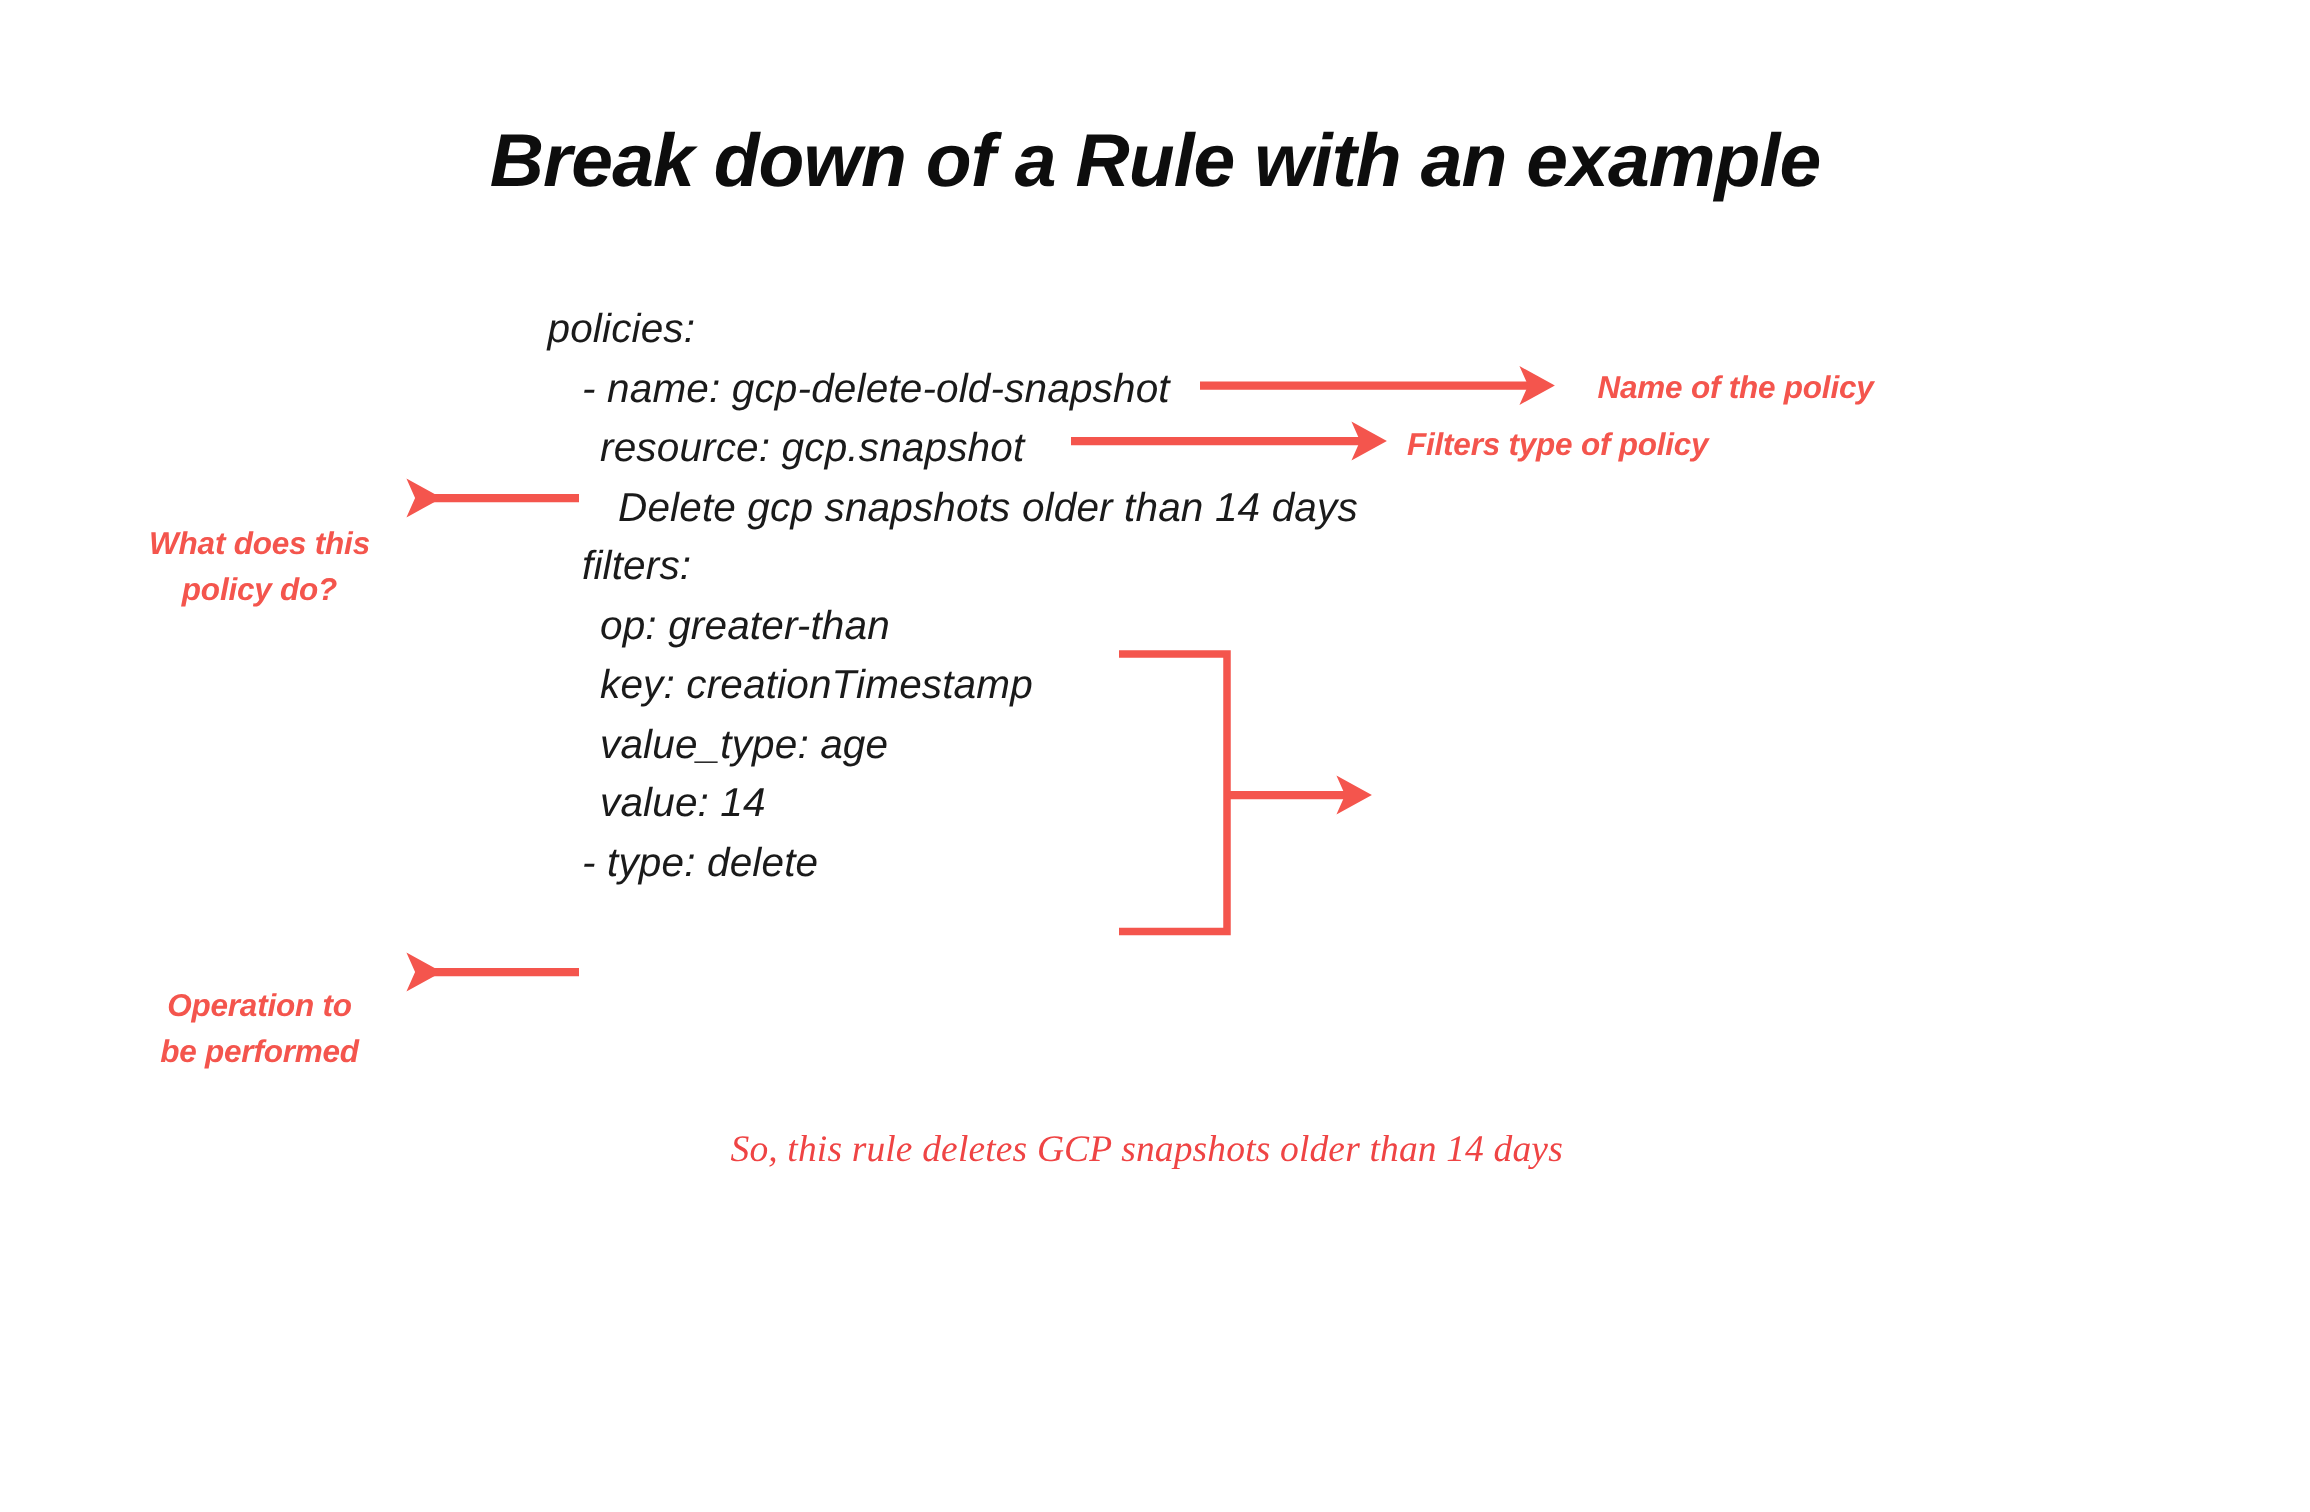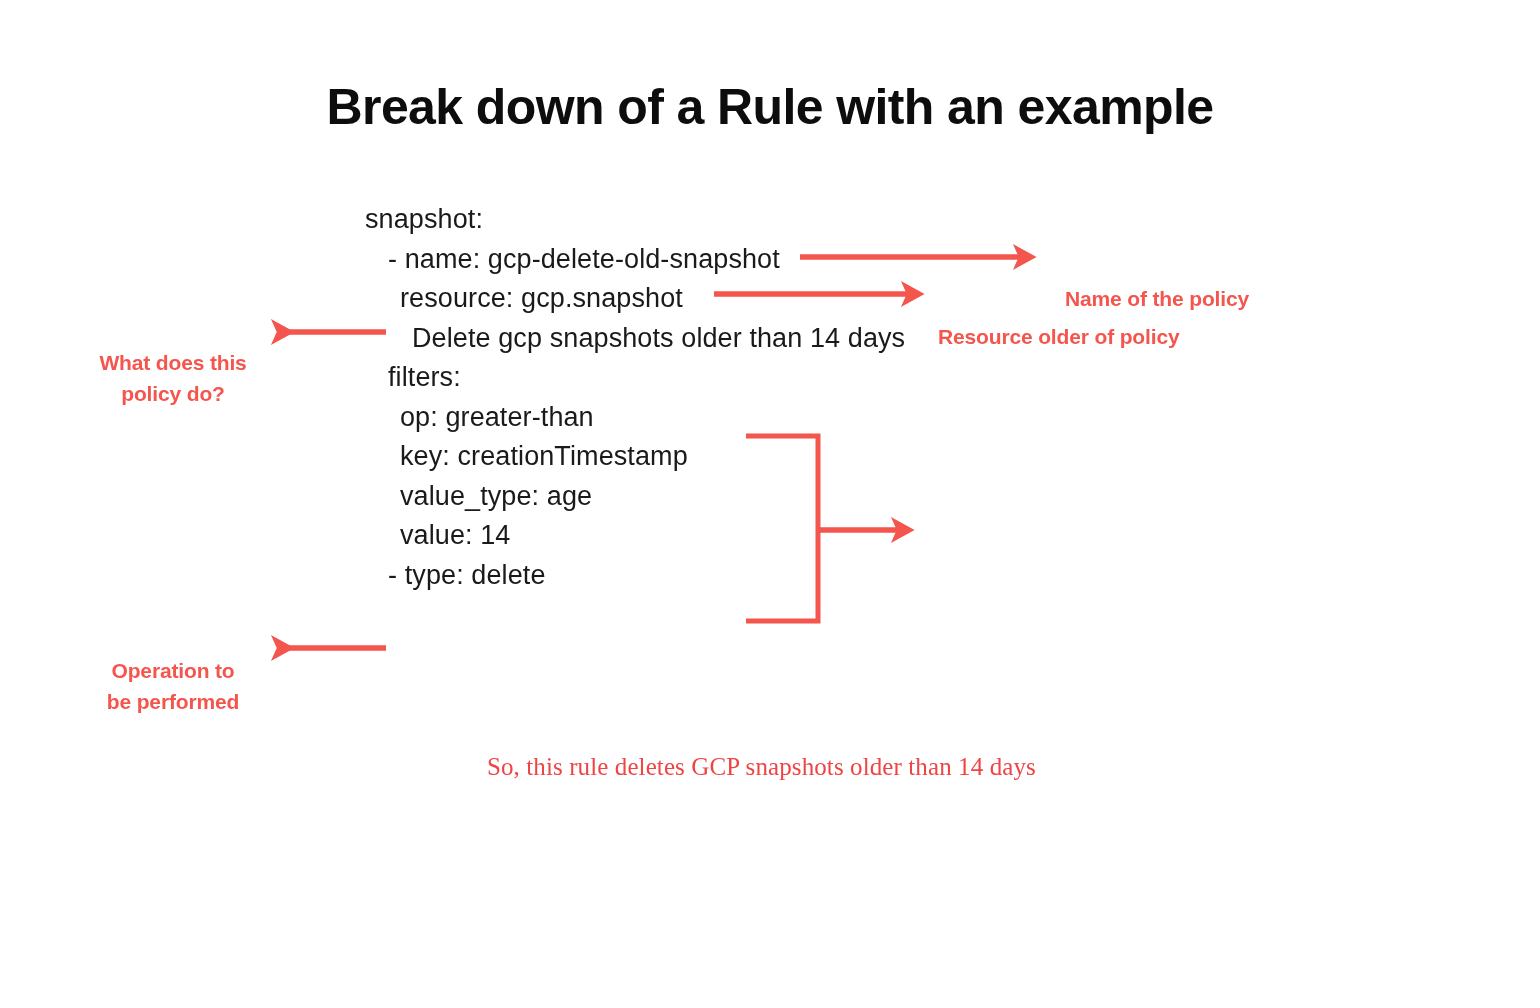--- a/index.html
+++ b/index.html
@@ -11,20 +11,21 @@
   body {
     font-family: "Liberation Sans", sans-serif;
     -webkit-font-smoothing: antialiased;
   }
   #canvas {
     position: relative;
     width: 1540px;
     height: 1008px;
     background: #ffffff;
     overflow: hidden;
+    font-style: italic;
   }
 
   
   .title {
     position: absolute;
     left: 0;
     top: 82px;
     width: 1540px;
     text-align: center;
     font-family: "Liberation Sans", sans-serif;
@@ -70,21 +71,20 @@
     white-space: pre-line;
   }
   .anno-left {
     text-align: center;
     width: 182px;
     margin-top: 28px;
   }
   .anno-right {
     text-align: left;
     white-space: nowrap;
-    margin-top: 40px;
   }
 
   #anno-name       { left: 1065px; top: 243px; }
   #anno-resource   { left: 938px;  top: 281px; }
   #anno-filters    { left: 965px;  top: 517px; }
   #anno-whatdoes   { left: 82px;   top: 319px; }
   #anno-operation  { left: 82px;   top: 627px; }
 
   
   #connectors {
@@ -110,21 +110,21 @@
   }
 </style>
 </head>
 <body>
 
 <div id="canvas">
 
   <div class="title">Break down of a Rule with an example</div>
 
   <div class="yaml" id="yaml-block">
-      <div class="line ind0">snapshot:</div>
+      <div class="line ind0">policies:</div>
       <div class="line ind1">- name: gcp-delete-old-snapshot</div>
       <div class="line ind2">resource: gcp.snapshot</div>
       <div class="line ind3">Delete gcp snapshots older than 14 days</div>
       <div class="line ind1">filters:</div>
       <div class="line ind2">op: greater-than</div>
       <div class="line ind2">key: creationTimestamp</div>
       <div class="line ind2">value_type: age</div>
       <div class="line ind2">value: 14</div>
       <div class="line ind1">- type: delete</div>
     </div>
@@ -147,21 +147,21 @@
 
     <line x1="386" y1="648" x2="288" y2="648" stroke="#f4554d" stroke-width="5.5" stroke-linecap="butt" marker-end="url(#arrowhead-l)"></line>
 
     <path d="M 746,436 L 818,436 L 818,621 L 746,621" fill="none" stroke="#f4554d" stroke-width="5" stroke-linecap="butt" stroke-linejoin="miter"></path>
 
     <line x1="818" y1="530" x2="908" y2="530" stroke="#f4554d" stroke-width="5.5" stroke-linecap="butt" marker-end="url(#arrowhead-r)"></line>
   </svg>
 
   <div class="anno anno-right" id="anno-name">Name of the policy</div>
 
-  <div class="anno anno-right" id="anno-resource">Resource older of policy</div>
+  <div class="anno anno-right" id="anno-resource">Filters type of policy</div>
 
 
   <div class="anno anno-left" id="anno-whatdoes">What does this
 policy do?</div>
 
   <div class="anno anno-left" id="anno-operation">Operation to
 be performed</div>
 
   <div class="caption">So, this rule deletes GCP snapshots older than 14 days</div>
 

